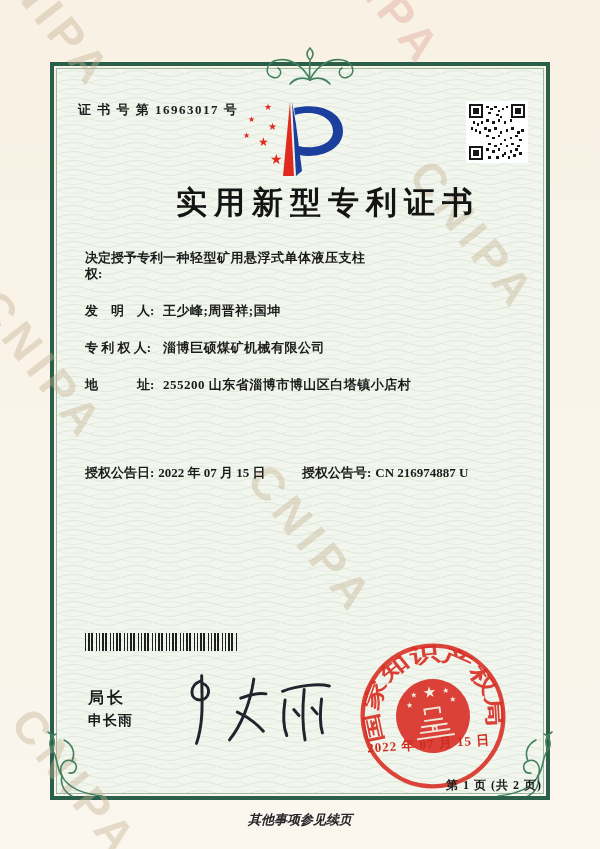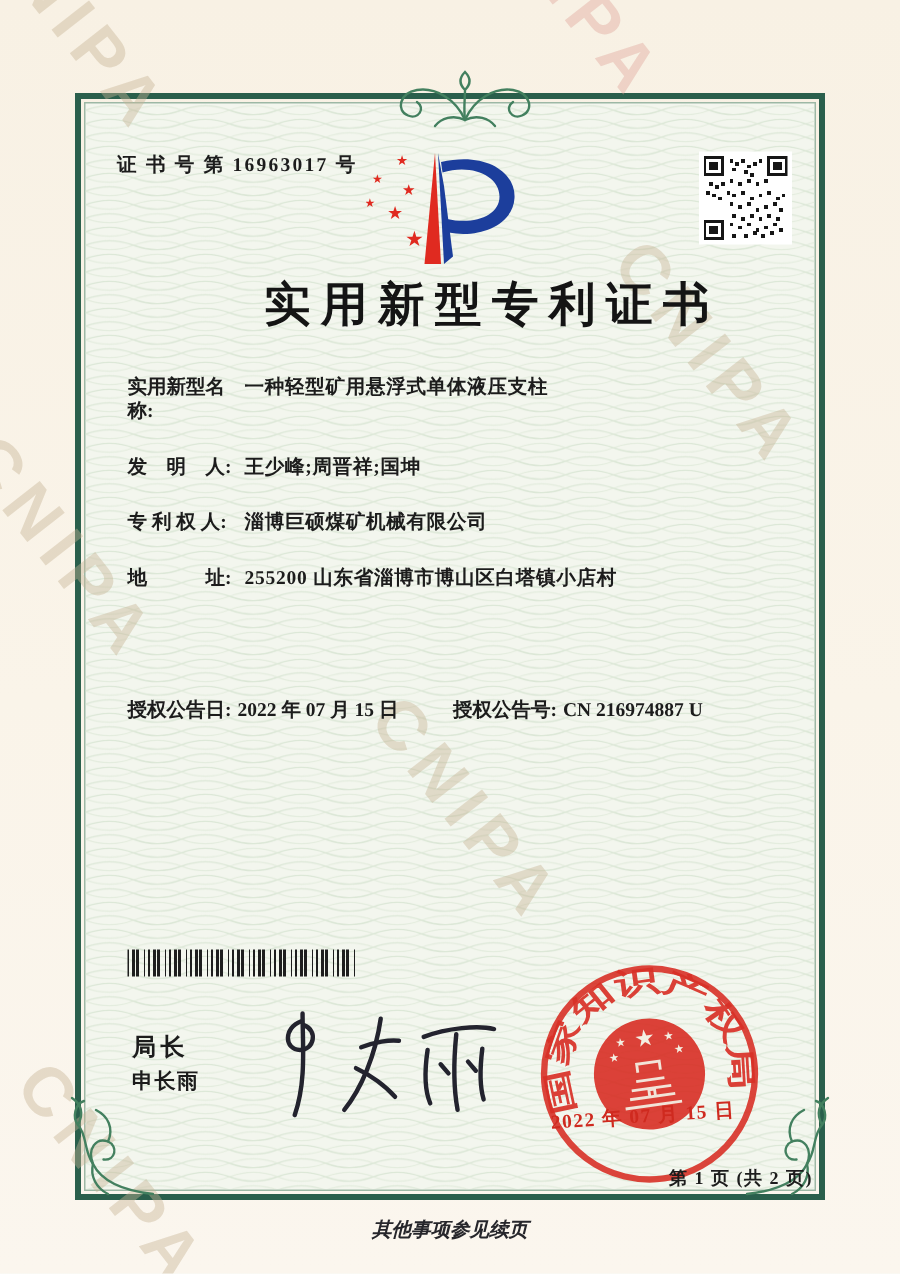--- a/index.html
+++ b/index.html
@@ -191,21 +191,21 @@
         <rect x="17" y="26" width="1.3" height="1.3"></rect>
       <rect x="20" y="27" width="1.3" height="1.3"></rect>
         <rect x="23" y="26" width="1.3" height="1.3"></rect>
     </g>
   </svg>
 
   <div class="abs title">实用新型专利证书</div>
 
   <div class="abs fields">
     <div class="frow">
-      <span class="flabel">实用新型名称:</span>
+      <span class="flabel">决定授予专利权:</span>
       <span class="fvalue">一种轻型矿用悬浮式单体液压支柱</span>
     </div>
     <div class="frow">
       <span class="flabel">发　明　人:</span>
       <span class="fvalue">王少峰;周晋祥;国坤</span>
     </div>
     <div class="frow">
       <span class="flabel">专 利 权 人:</span>
       <span class="fvalue">淄博巨硕煤矿机械有限公司</span>
     </div>

